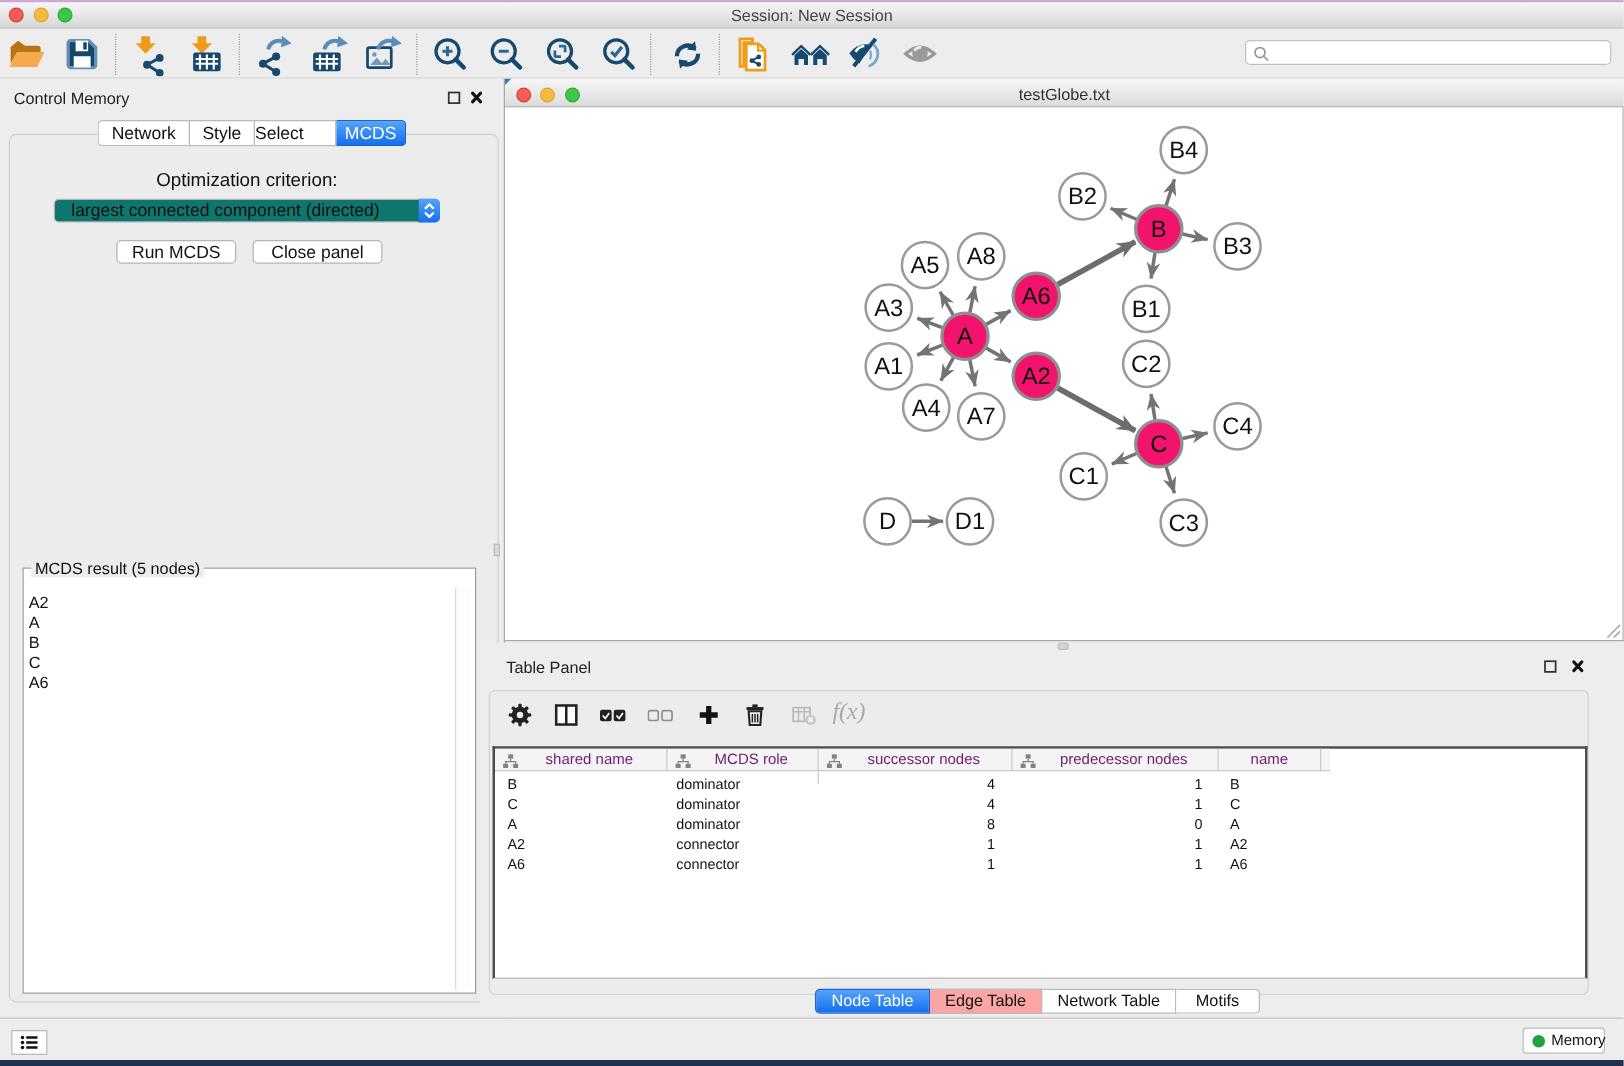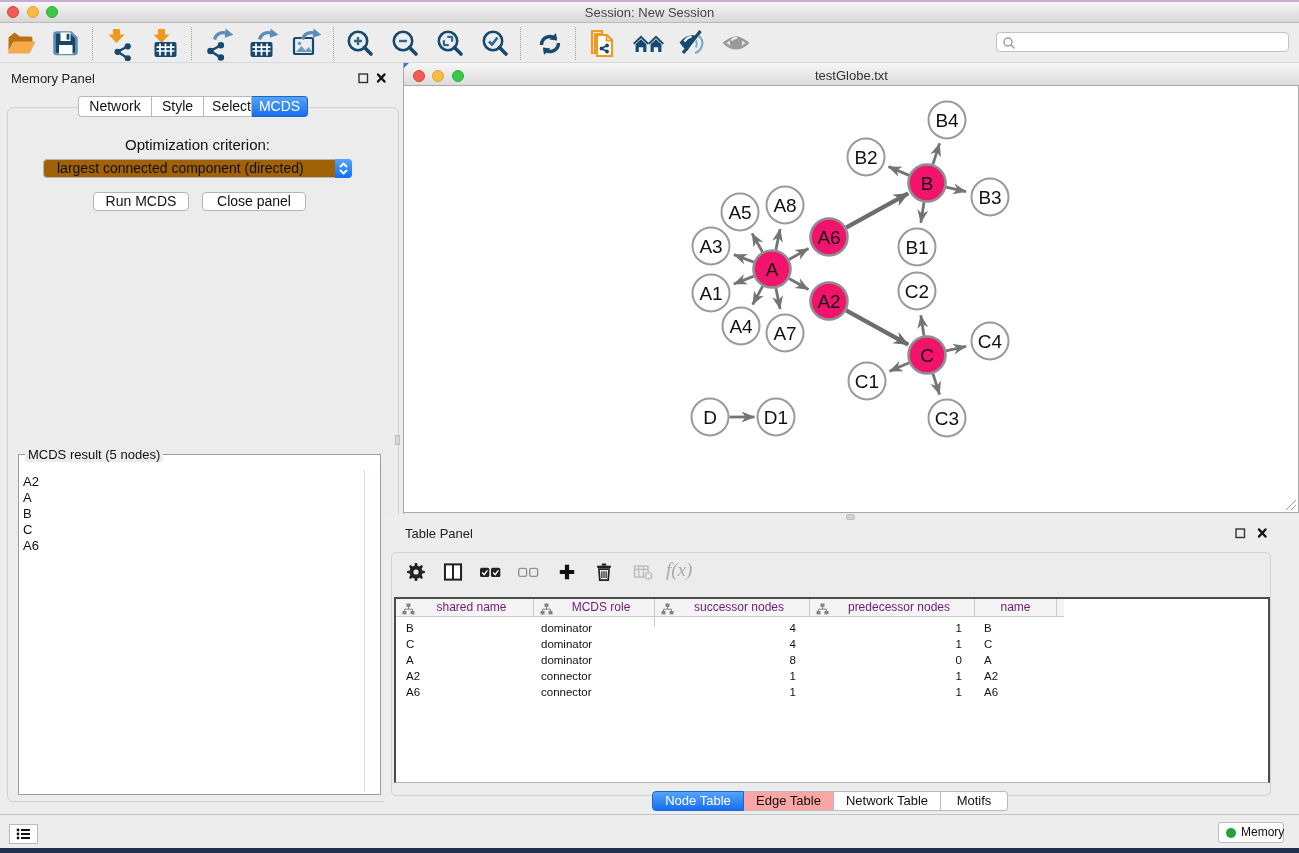--- a/index.html
+++ b/index.html
@@ -144,37 +144,37 @@
 </svg>
     <div class="abs" style="left:996px;top:9px;width:293px;height:20px;background:#fff;border:1px solid #c2c2c2;border-radius:4px">
       <svg class="abs" style="left:5px;top:3px" width="14" height="14" viewBox="0 0 14 14">
         <circle cx="6" cy="6" r="4" fill="none" stroke="#9a9a9a" stroke-width="1.4"></circle>
         <path d="M9 9 L12.5 12.5" stroke="#9a9a9a" stroke-width="1.4"></path>
       </svg>
     </div>
 </div>
 
 <div class="abs" style="left:0;top:63px;width:403px;height:751px;background:#ededed">
-  <div class="abs" style="left:11px;top:8px;font-size:13px;color:#222">Memory Panel</div>
+  <div class="abs" style="left:11px;top:8px;font-size:13px;color:#222">Control Memory</div>
   <svg class="abs" style="left:357px;top:9px" width="32" height="12" viewBox="0 0 32 12">
     <rect x="2" y="2" width="8.5" height="8.5" fill="none" stroke="#333" stroke-width="1.4"></rect>
     <path d="M21 2.5 L27.5 9.5 M27.5 2.5 L21 9.5" stroke="#111" stroke-width="2.4" stroke-linecap="round"></path>
   </svg>
 
   <div class="abs" style="left:7px;top:44px;width:392px;height:695px;background:#ececec;border:1px solid #cfcfcf;border-radius:6px"></div>
 
   <div class="abs" style="left:78px;top:33px;height:21px;display:flex;font-size:14px">
     <div style="width:73px;background:#fff;border:1px solid #b9b9b9;border-right:none;border-radius:4px 0 0 4px;text-align:center;line-height:18px;color:#111">Network</div>
     <div style="width:52px;background:#fff;border:1px solid #b9b9b9;border-right:none;text-align:center;line-height:18px;color:#111">Style</div>
-    <div style="width:49px;background:#fff;border:1px solid #b9b9b9;text-align:right;line-height:18px;color:#111">Select</div>
+    <div style="width:66px;background:#fff;border:1px solid #b9b9b9;text-align:left;line-height:18px;color:#111">Select</div>
     <div style="width:56px;background:linear-gradient(#55a4f8,#156fee);border:1px solid #1a66d0;border-left:none;border-radius:0 4px 4px 0;text-align:center;line-height:19px;color:#fff">MCDS</div>
   </div>
   <div class="abs" style="left:0;top:73px;width:395px;text-align:center;font-size:15px;color:#111">Optimization criterion:</div>
 
-  <div class="abs" style="left:43px;top:96px;width:309px;height:19px;background:#a16207;border:1px solid #b4b4b4;border-radius:4px;font-size:14px;color:#111;line-height:17px;padding-left:13px">largest connected component (directed)
+  <div class="abs" style="left:43px;top:96px;width:309px;height:19px;background:#0f766e;border:1px solid #b4b4b4;border-radius:4px;font-size:14px;color:#111;line-height:17px;padding-left:13px">largest connected component (directed)
     <div class="abs" style="right:-1px;top:-1px;width:17px;height:19px;background:linear-gradient(#55a4f8,#156fee);border-radius:0 4px 4px 0">
       <svg width="17" height="19" viewBox="0 0 17 19">
           <path d="M5 8 L8.5 4.5 L12 8" fill="none" stroke="#fff" stroke-width="1.8" stroke-linejoin="round"></path>
           <path d="M5 11 L8.5 14.5 L12 11" fill="none" stroke="#fff" stroke-width="1.8" stroke-linejoin="round"></path>
         </svg>
     </div>
   </div>
 
   <div class="abs" style="left:93px;top:129px;width:96px;height:19px;background:#fff;border:1px solid #b4b4b4;border-radius:4px;text-align:center;font-size:14px;line-height:17px;color:#111">Run MCDS</div>
   <div class="abs" style="left:202px;top:129px;width:104px;height:19px;background:#fff;border:1px solid #b4b4b4;border-radius:4px;text-align:center;font-size:14px;line-height:17px;color:#111">Close panel</div>

